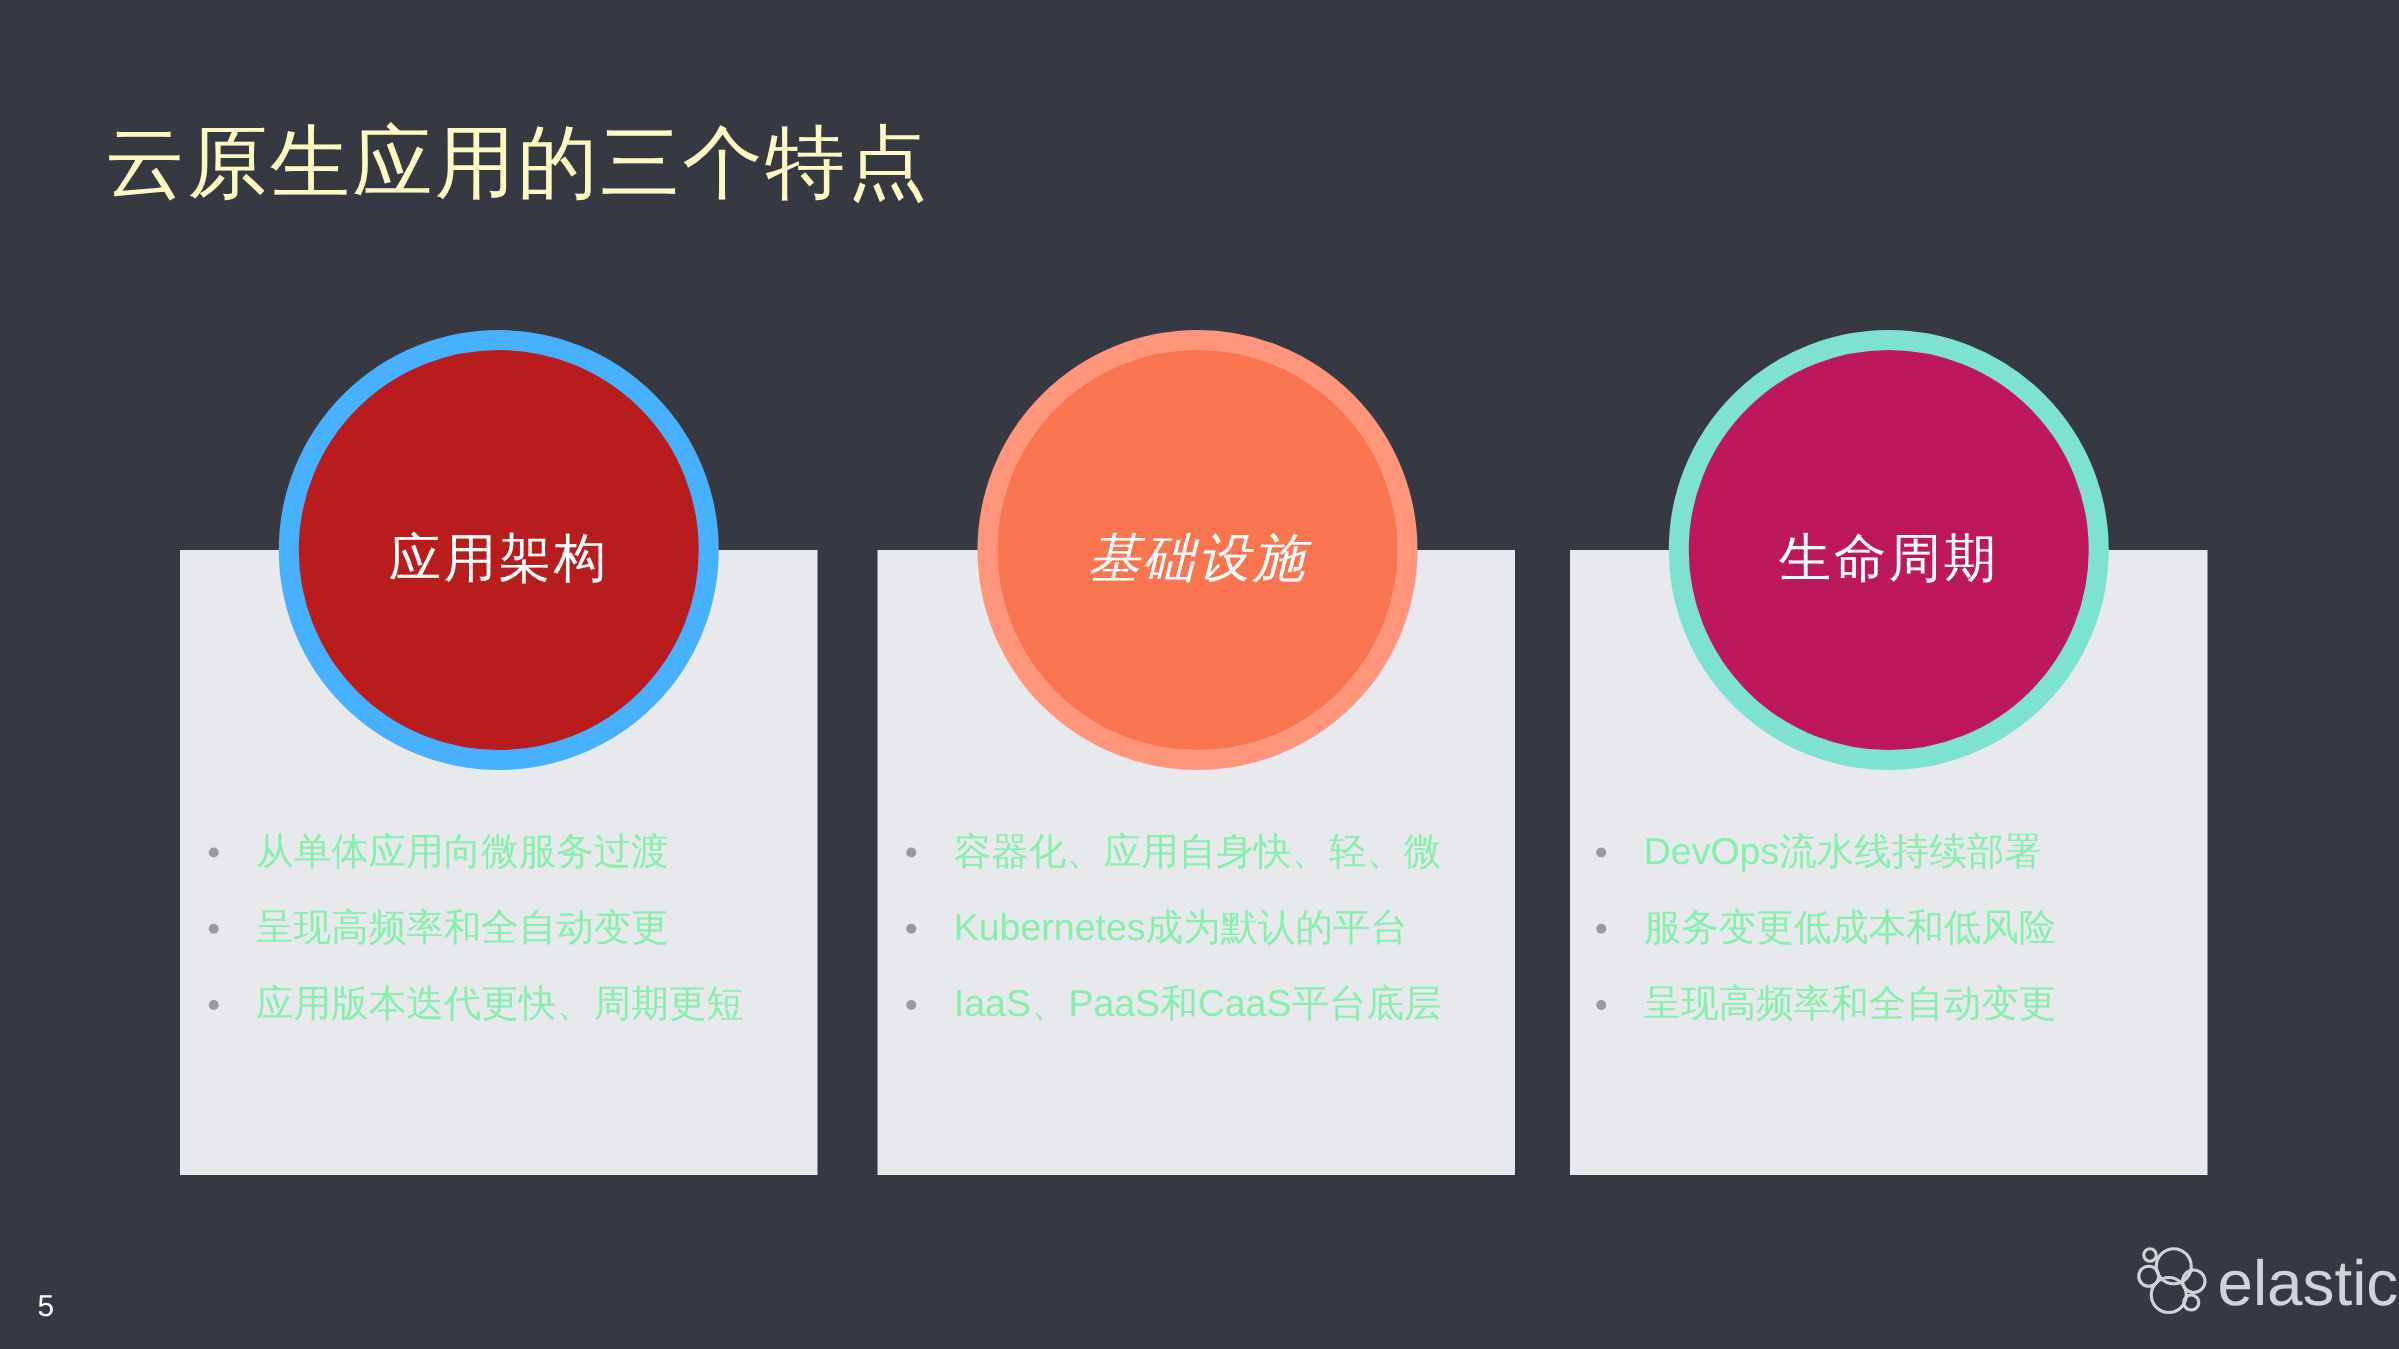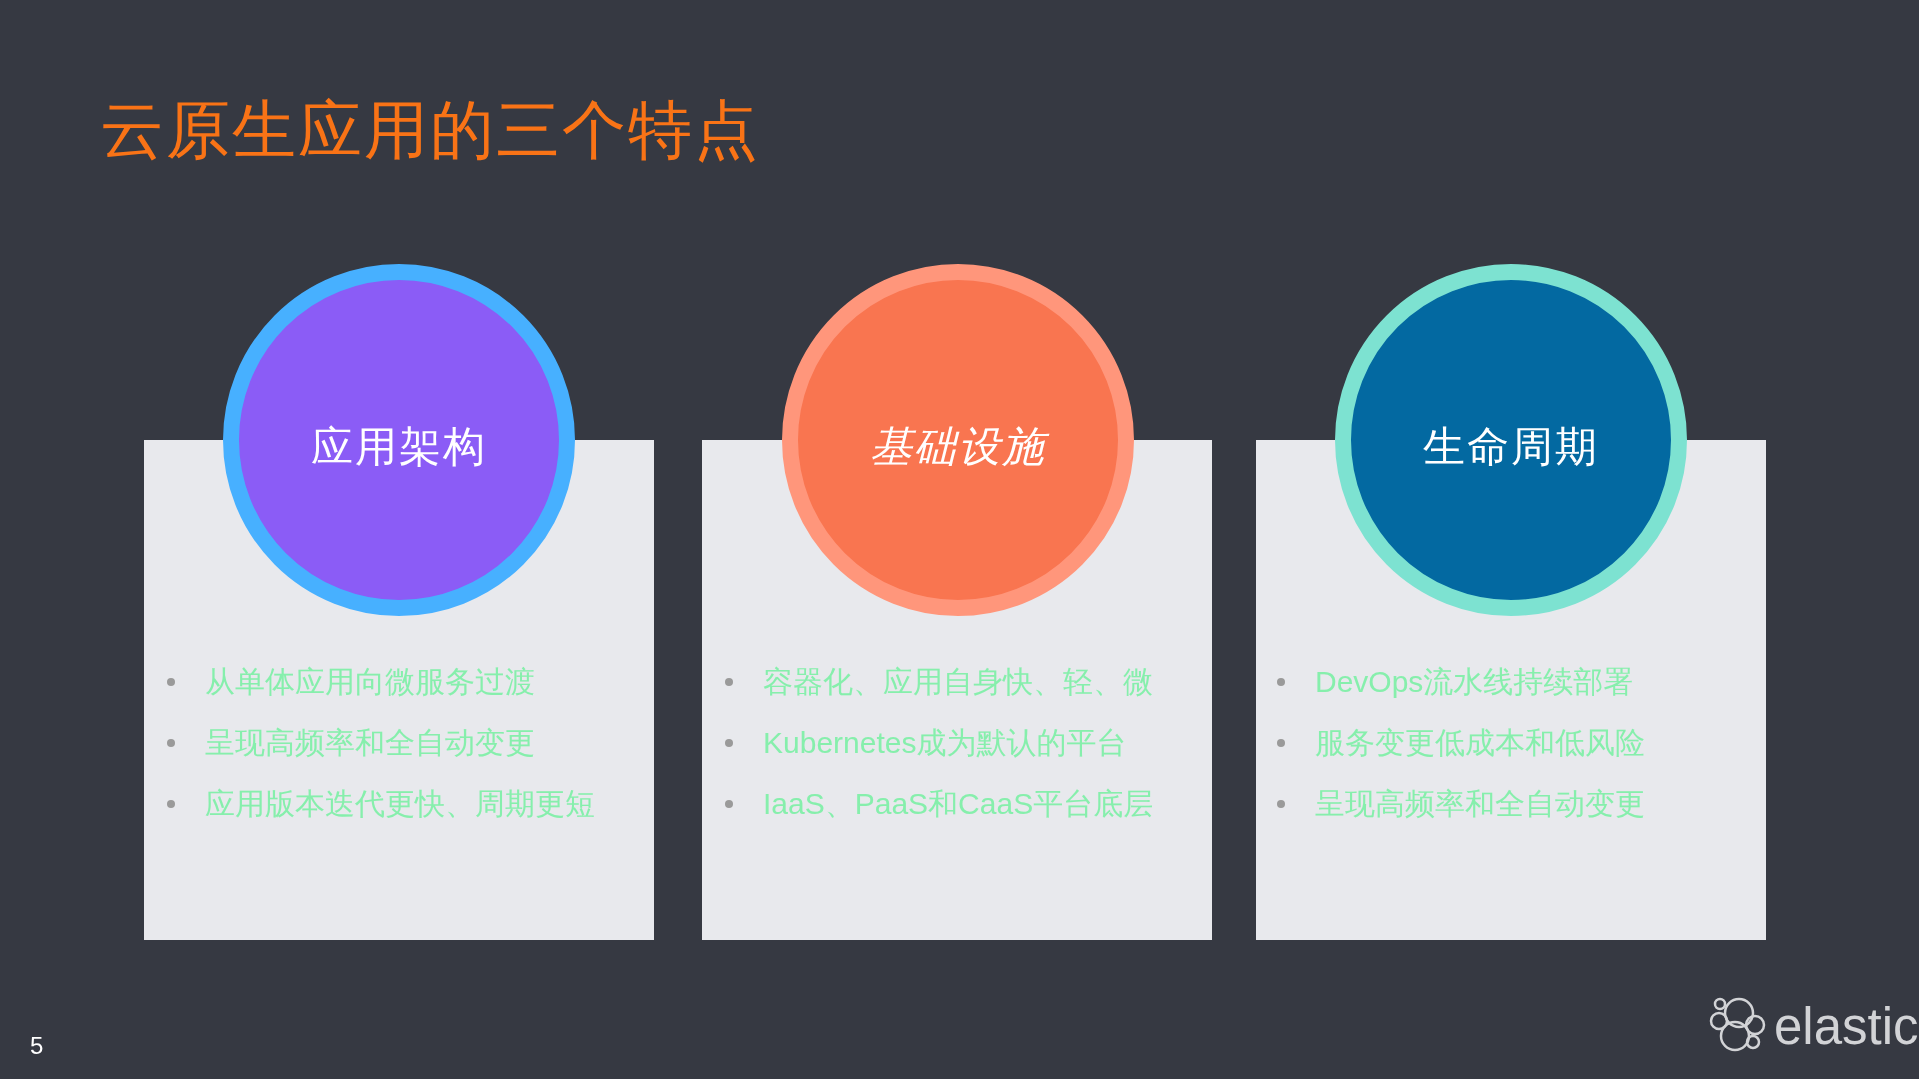--- a/index.html
+++ b/index.html
@@ -4,22 +4,22 @@
 <style>
   html, body { margin: 0; padding: 0; }
   body {
     width: 1919px; height: 1079px;
     background: #363942;
     position: relative; overflow: hidden;
     font-family: "Liberation Sans", "DejaVu Sans", sans-serif;
   }
   .title {
     position: absolute; left: 84px; top: 92px;
-    font-size: 64px; color: #f97316; letter-spacing: 2px;
-    line-height: 76px; white-space: nowrap; margin-left: 16px;
+    font-size: 64px; color: #fef9c3; letter-spacing: 2px;
+    line-height: 76px; white-space: nowrap;
   }
   .card {
     position: absolute; top: 440px; width: 510px; height: 500px;
     background: #E8E9ED;
   }
   .circle {
     position: absolute; top: 264px; width: 352px; height: 352px;
     border-radius: 50%; box-sizing: border-box;
     border: 16px solid; display: flex; align-items: center; justify-content: center;
   }
@@ -47,41 +47,41 @@
   .logo-text {
     font-size: 51px; color: #D2D3D6; margin-left: 6px; letter-spacing: 0px;
   }
 </style>
 </head>
 <body>
 
 <div class="title">云原生应用的三个特点</div>
 
 <div class="card" style="left:144px;"></div>
-<div class="circle" style="left:223px; background:#8b5cf6; border-color:#47B0FF;">
+<div class="circle" style="left:223px; background:#b91c1c; border-color:#47B0FF;">
   <span class="circle-label">应用架构</span>
 </div>
 <ul class="bullets" style="left:167px;">
   <li><span class="dot"></span><span>从单体应用向微服务过渡</span></li>
   <li><span class="dot"></span><span>呈现高频率和全自动变更</span></li>
   <li><span class="dot"></span><span>应用版本迭代更快、周期更短</span></li>
 </ul>
 
 <div class="card" style="left:702px;"></div>
 <div class="circle" style="left:782px; background:#F97550; border-color:#FF967B;font-style:italic;">
   <span class="circle-label">基础设施</span>
 </div>
 <ul class="bullets" style="left:725px;">
   <li><span class="dot"></span><span>容器化、应用自身快、轻、微</span></li>
   <li><span class="dot"></span><span>Kubernetes成为默认的平台</span></li>
   <li><span class="dot"></span><span>IaaS、PaaS和CaaS平台底层</span></li>
 </ul>
 
 <div class="card" style="left:1256px;"></div>
-<div class="circle" style="left:1335px; background:#0369a1; border-color:#7DE2D1;">
+<div class="circle" style="left:1335px; background:#be185d; border-color:#7DE2D1;">
   <span class="circle-label">生命周期</span>
 </div>
 <ul class="bullets" style="left:1277px;">
   <li><span class="dot"></span><span>DevOps流水线持续部署</span></li>
   <li><span class="dot"></span><span>服务变更低成本和低风险</span></li>
   <li><span class="dot"></span><span>呈现高频率和全自动变更</span></li>
 </ul>
 
 <div class="page-num">5</div>
 

